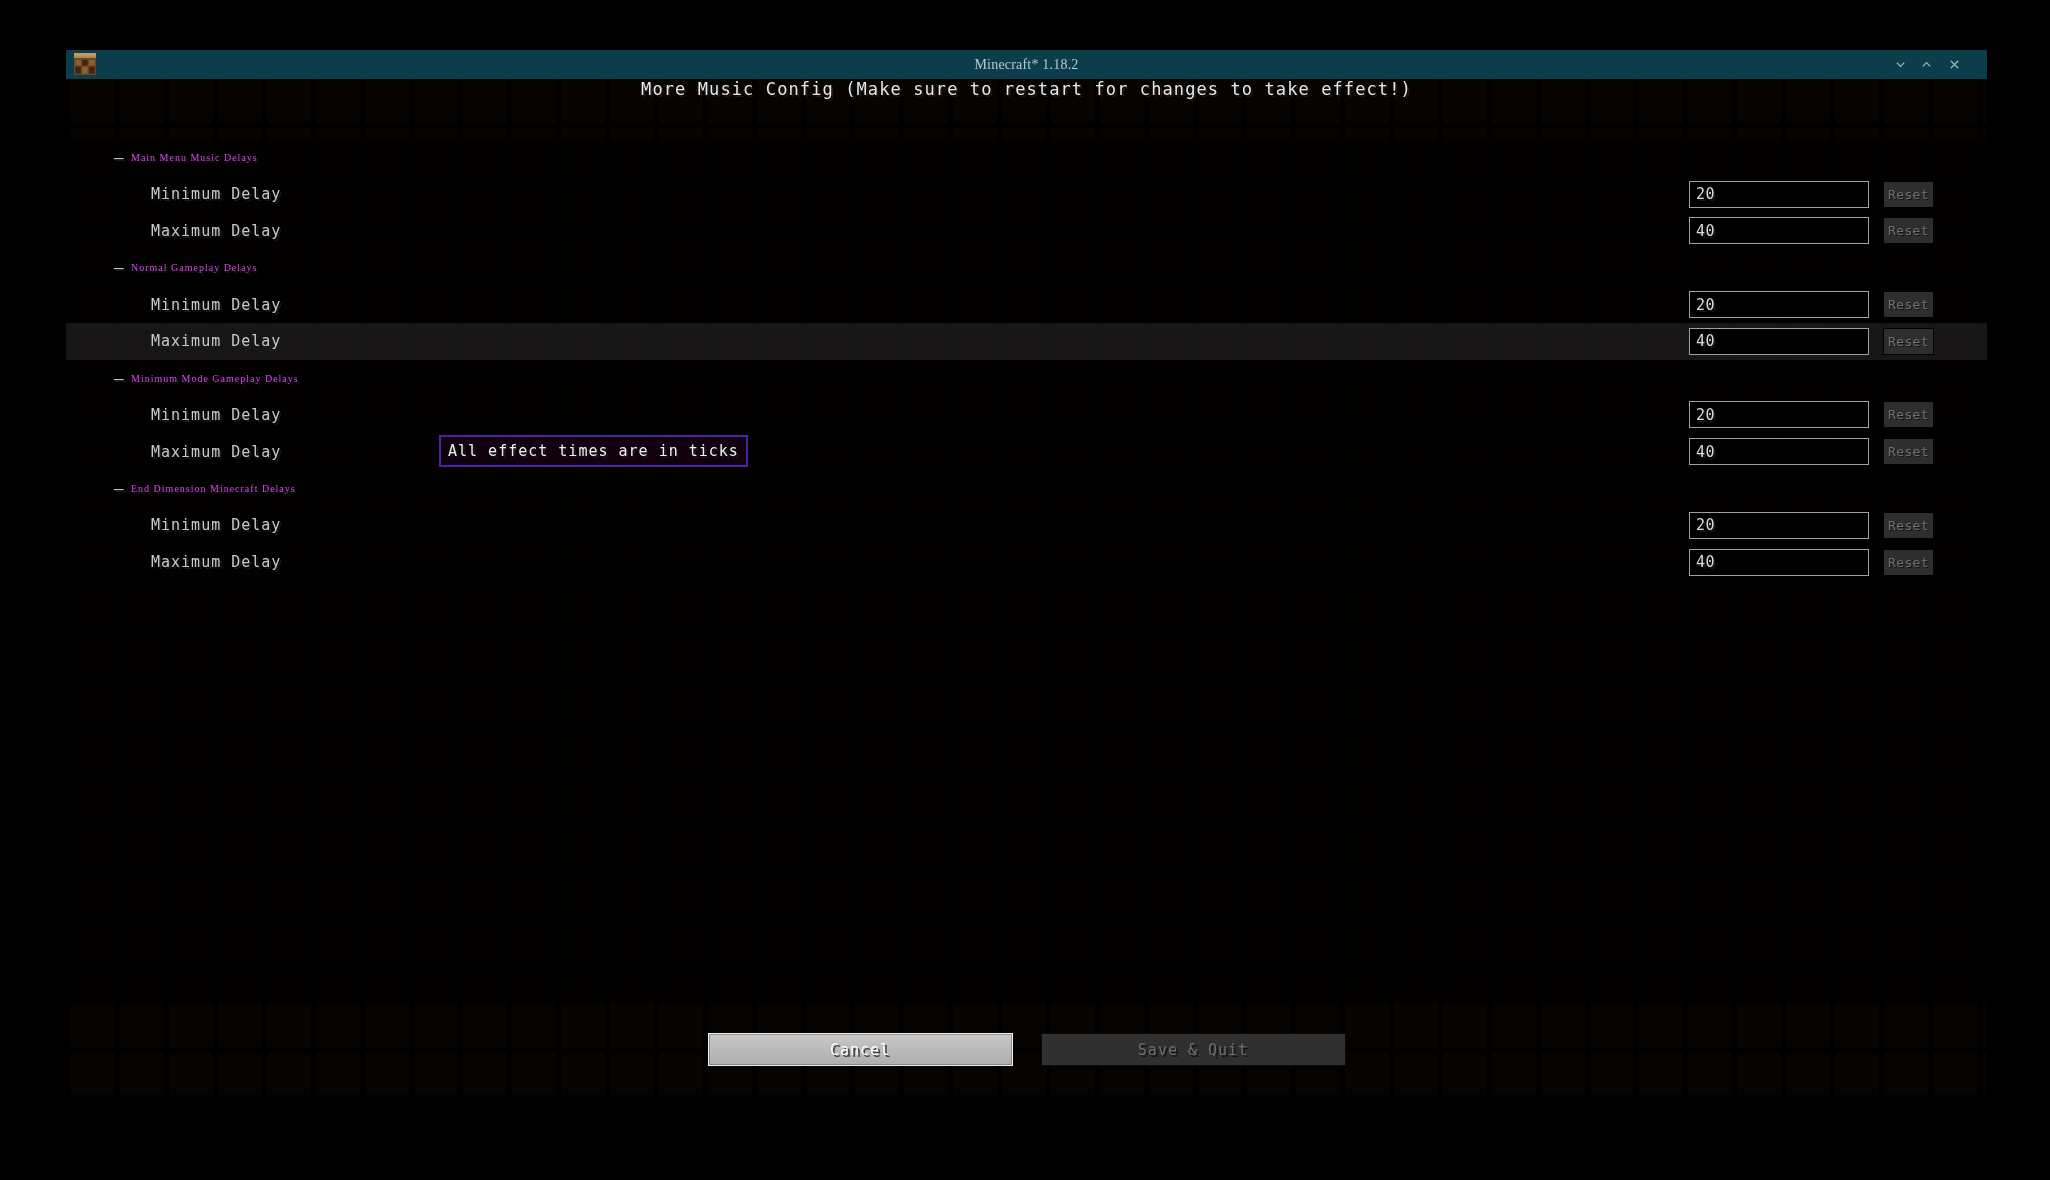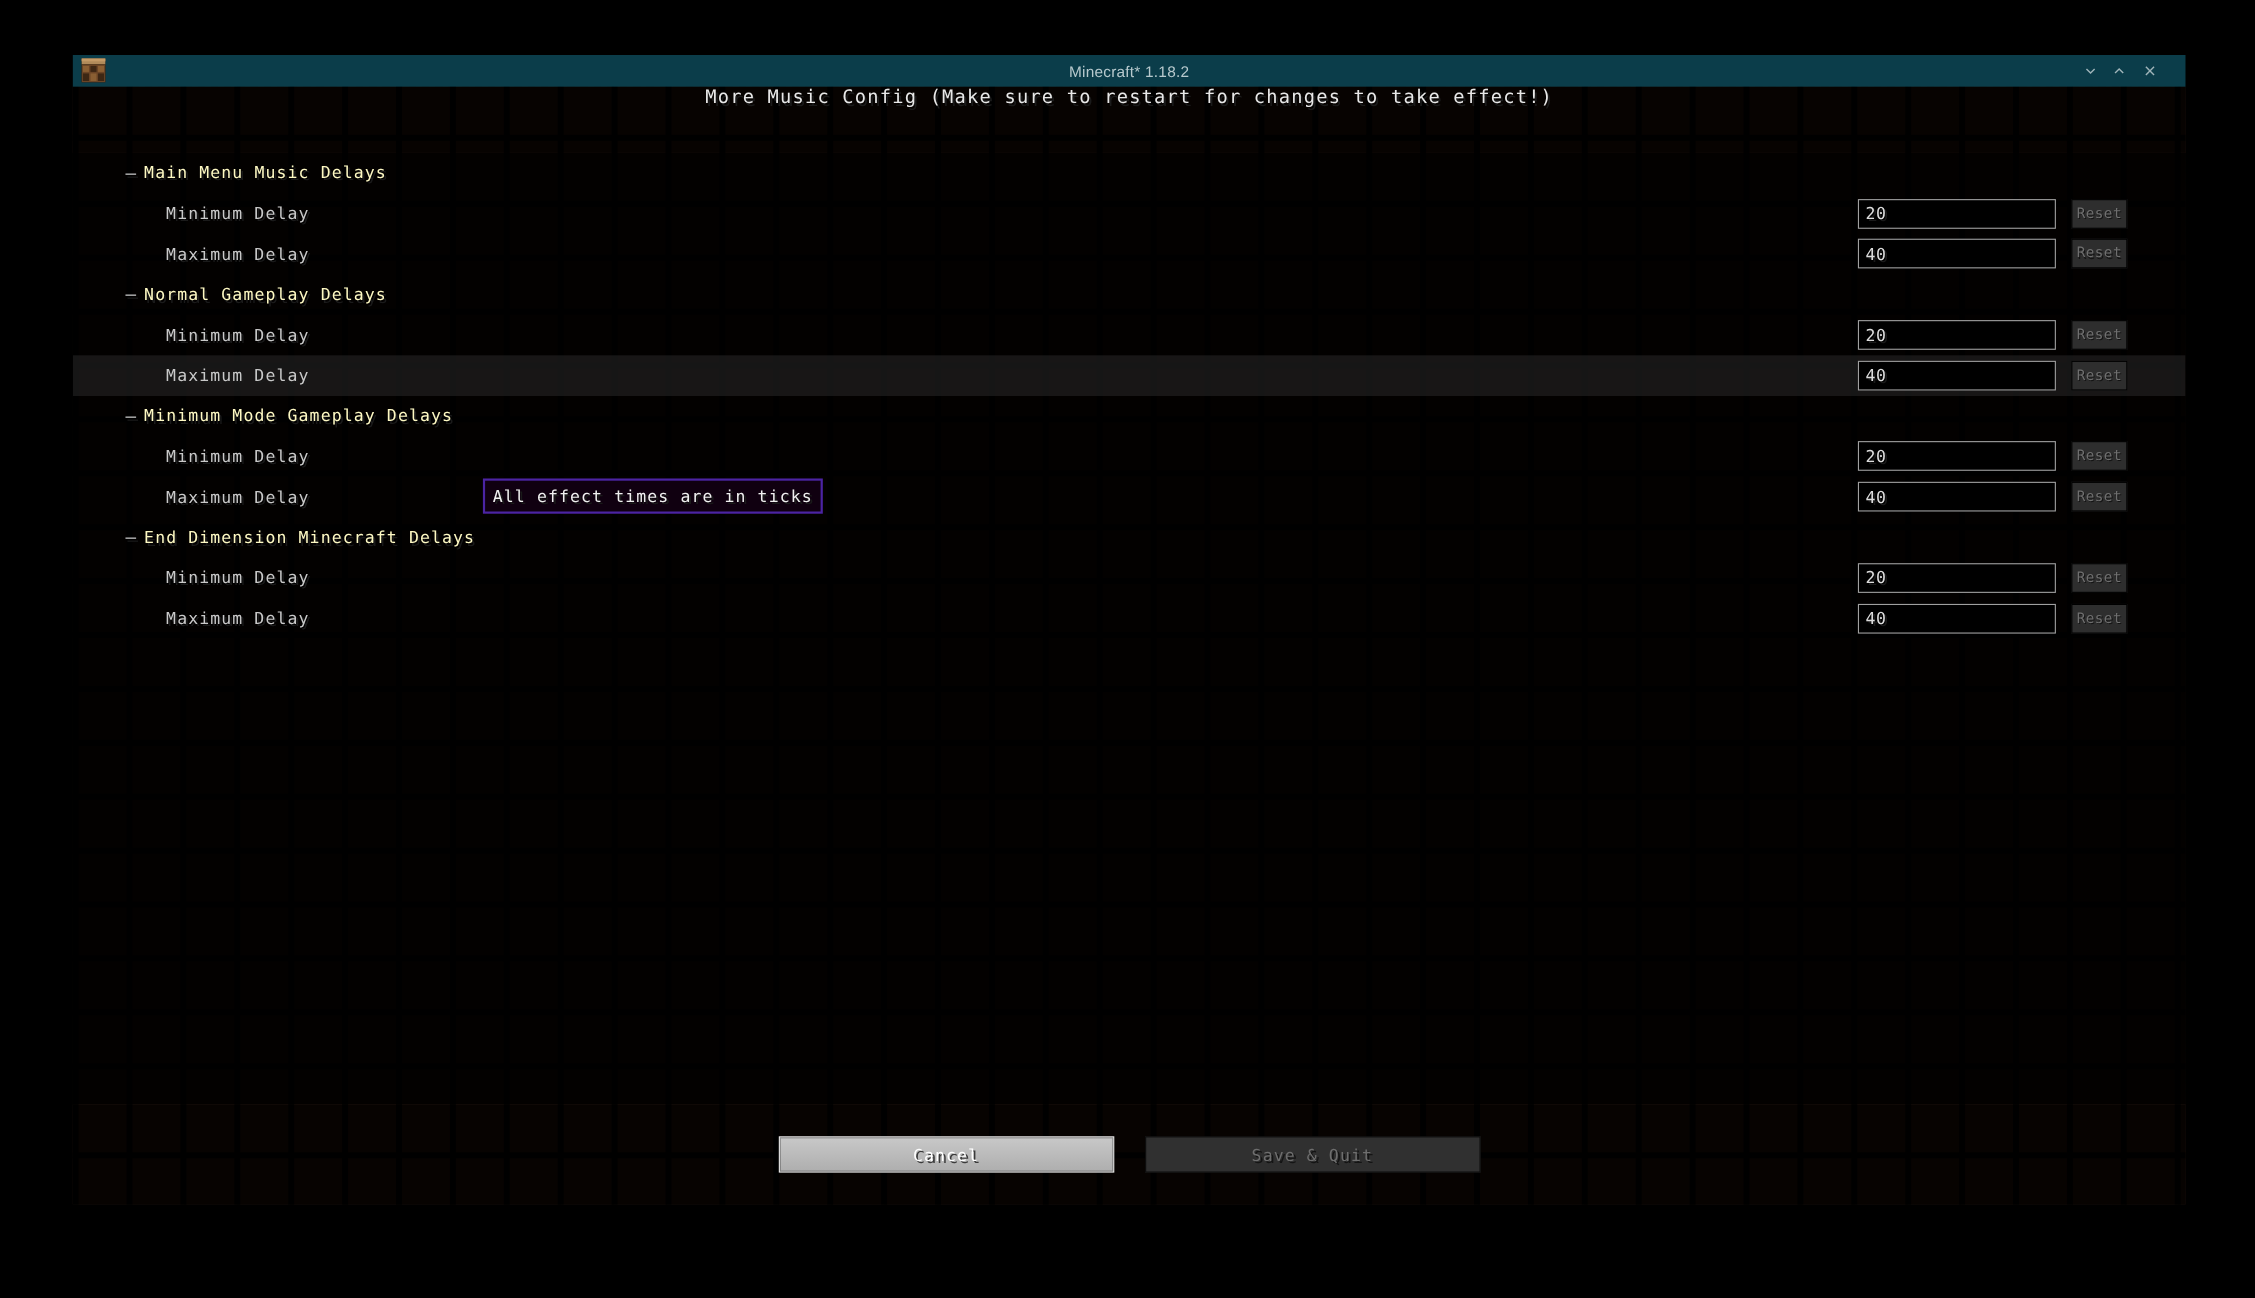--- a/index.html
+++ b/index.html
@@ -27,21 +27,21 @@
     display:flex; align-items:center;
   }
   #app-icon {
     position:absolute; left:8px; top:3px;
     width:22px; height:22px;
     image-rendering:pixelated;
   }
   #win-title {
     width:100%;
     text-align:center;
-    font-family:Liberation Sans, sans-serif;
+    font-family:Liberation Serif, serif;
     font-size:14px;
     color:#b7c9cd;
     letter-spacing:.2px;
     user-select:none;
   }
   .wc {
     position:absolute; top:0; height:29px; width:26px;
     display:flex; align-items:center; justify-content:center;
   }
   .wc svg { width:13px; height:13px; stroke:#9fb4b9; stroke-width:1.4; fill:none; }
@@ -100,24 +100,25 @@
   .row.hovered { background:rgba(255,255,255,.085); }
 
   .cat-marker {
     position:absolute; left:48px;
     color:#c9c9c9; font-size:16px;
     text-shadow:2px 2px 0 #1a1a1a;
     user-select:none;
   }
   .cat-label {
     position:absolute; left:65px;
-    font-size:15px; color:#fef9c3;
+    font-size:10px; color:#d946ef;
     text-shadow:2px 2px 0 #1a1a1a;
     letter-spacing:1px; white-space:nowrap;
     user-select:none;
+    font-family:Liberation Serif, serif;
   }
   .opt-label {
     position:absolute; left:85px;
     font-size:15px; color:#c9c9c9;
     text-shadow:2px 2px 0 #1a1a1a;
     letter-spacing:1px; white-space:nowrap;
     user-select:none;
   }
 
   .field {

